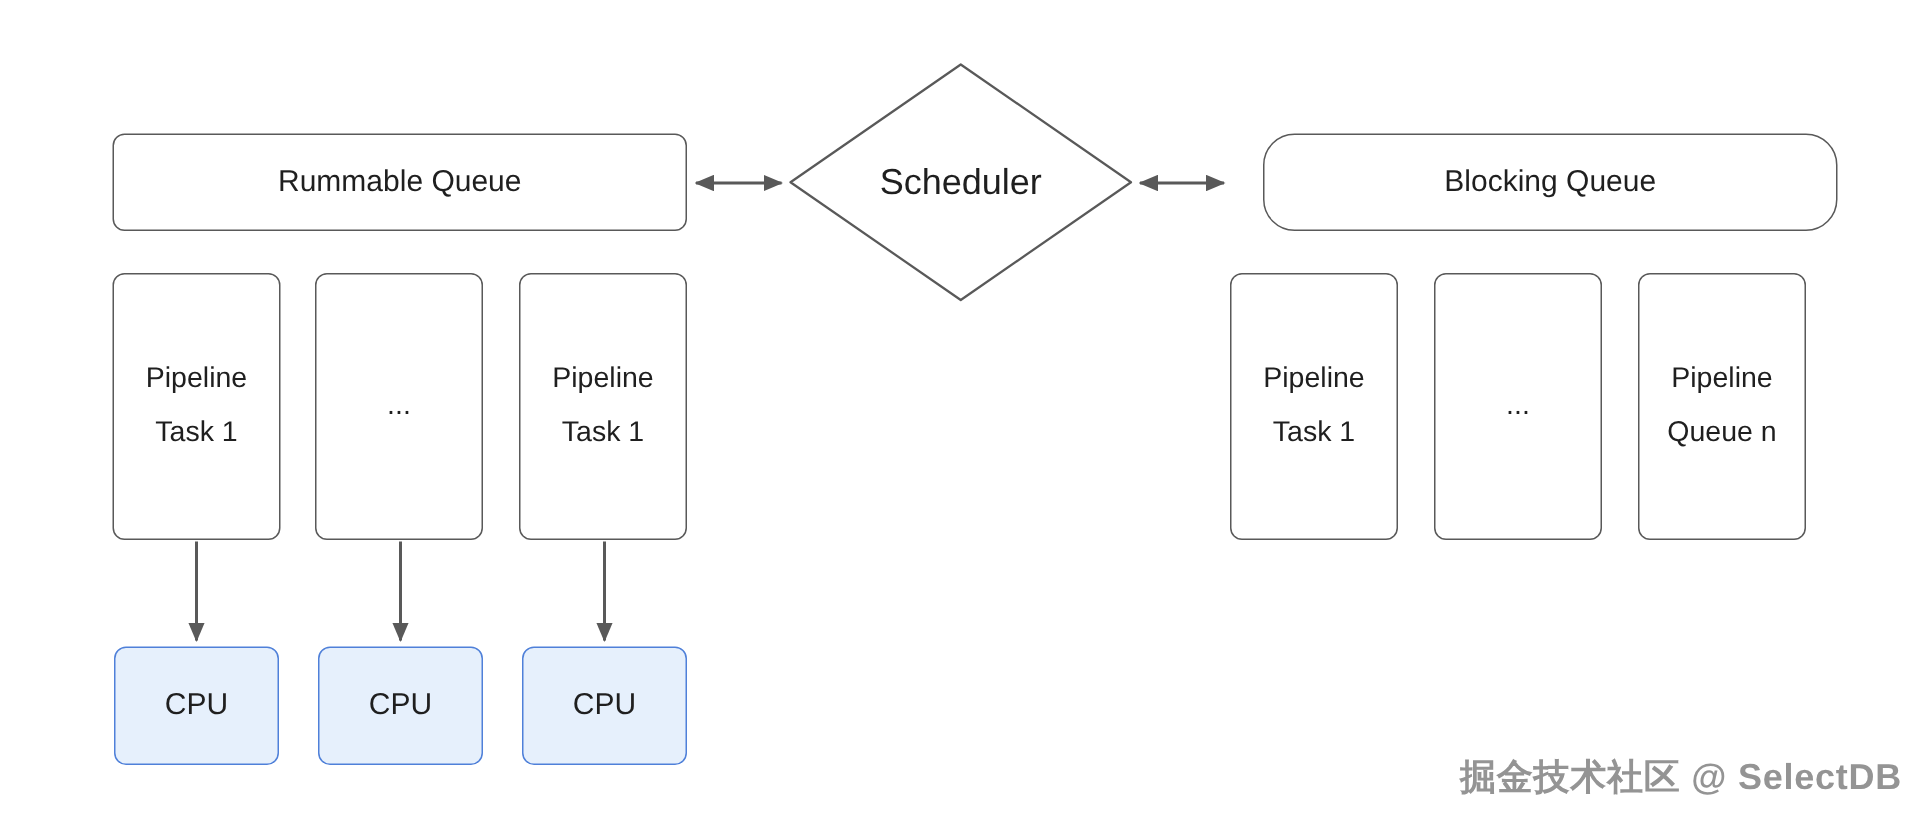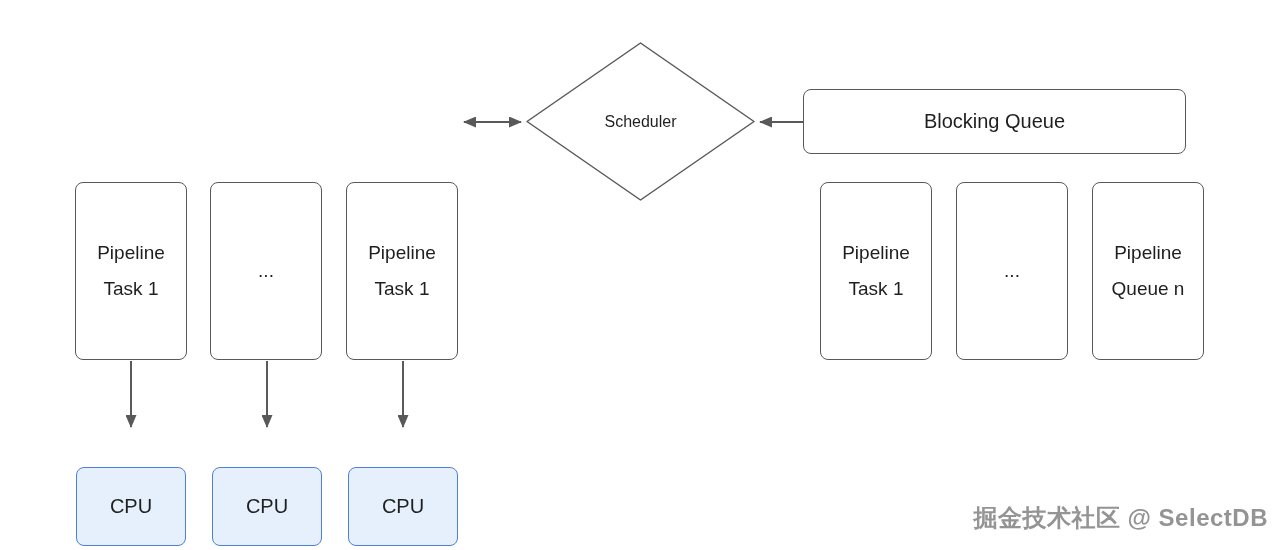--- a/index.html
+++ b/index.html
@@ -45,38 +45,37 @@
   }
   .scheduler-label {
     position: absolute;
     left: 527px;
     top: 89px;
     width: 227px;
     height: 65px;
     display: flex;
     align-items: center;
     justify-content: center;
-    font-size: 16px;
+    font-size: 24px;
   }
   .task-box {
     top: 182px;
     width: 112px;
     height: 178px;
     flex-direction: column;
     font-size: 19px;
     line-height: 36px;
   }
   .cpu-box {
     top: 431px;
     width: 110px;
     height: 79px;
     background: var(--cpu-fill);
     border: 1.5px solid var(--cpu-border);
     font-size: 20px;
-    margin-top: 36px;
   }
   .watermark {
     position: absolute;
     right: 12px;
     top: 502px;
     font-size: 24px;
     font-weight: bold;
     letter-spacing: 0.5px;
     color: var(--watermark);
     text-shadow: 2px 2px 1px #ffffff;
@@ -103,26 +102,29 @@
 
     <line x1="464" y1="122" x2="521" y2="122" stroke="#595959" stroke-width="2" marker-start="url(#arrowL)" marker-end="url(#arrowR)"></line>
 
     <line x1="760" y1="122" x2="816" y2="122" stroke="#595959" stroke-width="2" marker-start="url(#arrowL)" marker-end="url(#arrowR)"></line>
 
     <line x1="131" y1="361" x2="131" y2="427" stroke="#595959" stroke-width="2" marker-end="url(#arrowR)"></line>
     <line x1="267" y1="361" x2="267" y2="427" stroke="#595959" stroke-width="2" marker-end="url(#arrowR)"></line>
     <line x1="403" y1="361" x2="403" y2="427" stroke="#595959" stroke-width="2" marker-end="url(#arrowR)"></line>
   </svg>
 
+  <div class="box queue-box" style="left:75px;">
+    <span>Rummable Queue</span>
+  </div>
 
   <div class="scheduler-label">
     <span>Scheduler</span>
   </div>
 
-  <div class="box queue-box" style="left:803px;">
+  <div class="box queue-box" style="left:842px;border-radius:21px;">
     <span>Blocking Queue</span>
   </div>
 
   <div class="box task-box" style="left:75px;">
     <div>Pipeline</div>
     <div>Task 1</div>
   </div>
   <div class="box task-box" style="left:210px;">
     <div>...</div>
     <div></div>

